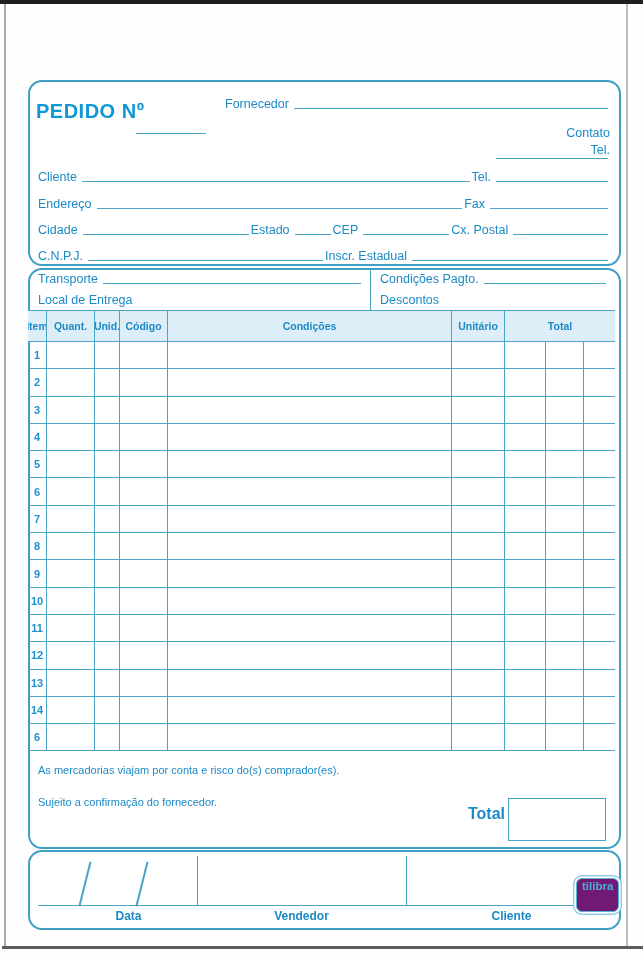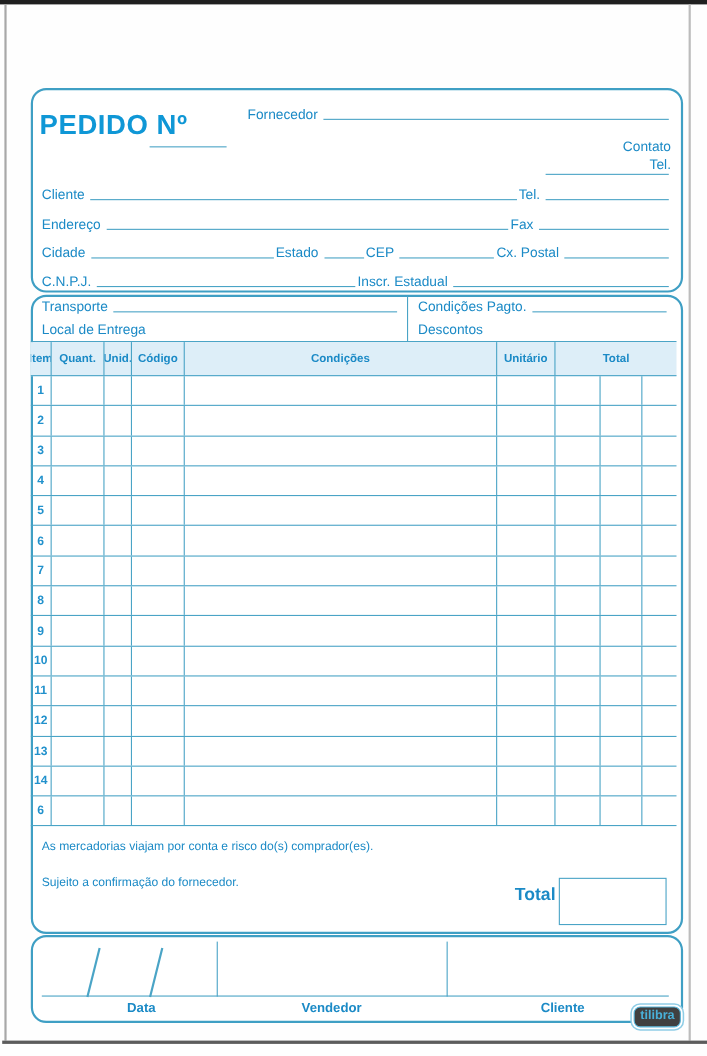--- a/index.html
+++ b/index.html
@@ -20,21 +20,21 @@
   .edge.left{left:4px;top:4px;width:2px;height:942px;background:#a8a8a8;}
   .edge.right{left:626px;top:4px;width:2px;height:942px;background:#bcbcbc;}
   .edge.bottom{left:2px;top:946px;width:641px;height:3px;background:#5c5c5c;}
 
   .box{position:absolute;border:2px solid var(--border);border-radius:14px;background:#fff;}
   .hbox{left:28px;top:80px;width:589px;height:182px;}
   .mbox{left:28px;top:268px;width:589px;height:577px;}
   .sbox{left:28px;top:850px;width:589px;height:76px;}
 
   .ptitle{
-    position:absolute;left:36px;top:100px;font-size:25px;font-weight:800;
+    position:absolute;left:36px;top:100px;font-size:20px;font-weight:800;
     color:var(--title);letter-spacing:.5px;white-space:nowrap;
   }
   .numline{position:absolute;left:136px;top:133px;width:70px;border-bottom:1.6px solid var(--line);}
 
   .frow{position:absolute;display:flex;align-items:flex-end;}
   .lbl{font-size:12.5px;color:var(--label);line-height:1.15;white-space:nowrap;}
   .fline{border-bottom:1.3px solid var(--line);margin:0 2px 2px 5px;flex:1;}
   .fline.fixed{flex:0 0 auto;}
 
   .vdiv{position:absolute;width:1.4px;background:var(--line);}
@@ -63,23 +63,23 @@
   .c-total .sub2{flex:1;}
 
   .note{position:absolute;left:38px;font-size:11px;color:var(--label);line-height:1.5;}
   .total-lbl{position:absolute;left:468px;top:805px;font-size:16px;font-weight:800;color:var(--label);}
   .total-box{position:absolute;left:508px;top:798px;width:96px;height:41px;border:1.4px solid var(--line);background:#fff;}
 
   .sig-line{position:absolute;left:38px;top:905px;width:570px;border-top:1.5px solid var(--line);}
   .sig-lbl{position:absolute;top:909px;font-size:12px;font-weight:700;color:var(--label);text-align:center;}
 
   .brand-logo{
-    position:absolute;left:576px;top:915px;padding:2px 5px 3px 5px;
+    position:absolute;left:576px;top:878px;padding:2px 5px 18px 5px;
     border:1.6px solid #58b4d8;border-radius:6px;box-shadow:0 0 0 1.6px #ffffff,0 0 0 3px #8fcde6;
-    font-size:11.5px;font-weight:700;color:#49b0d8;line-height:1;background:#404040;
+    font-size:11.5px;font-weight:700;color:#49b0d8;line-height:1;background:#701a75;
   }
 </style>
 </head>
 <body>
 
 <div class="sheet">
 
   <div class="edge top"></div>
   <div class="edge left"></div>
   <div class="edge right"></div>

